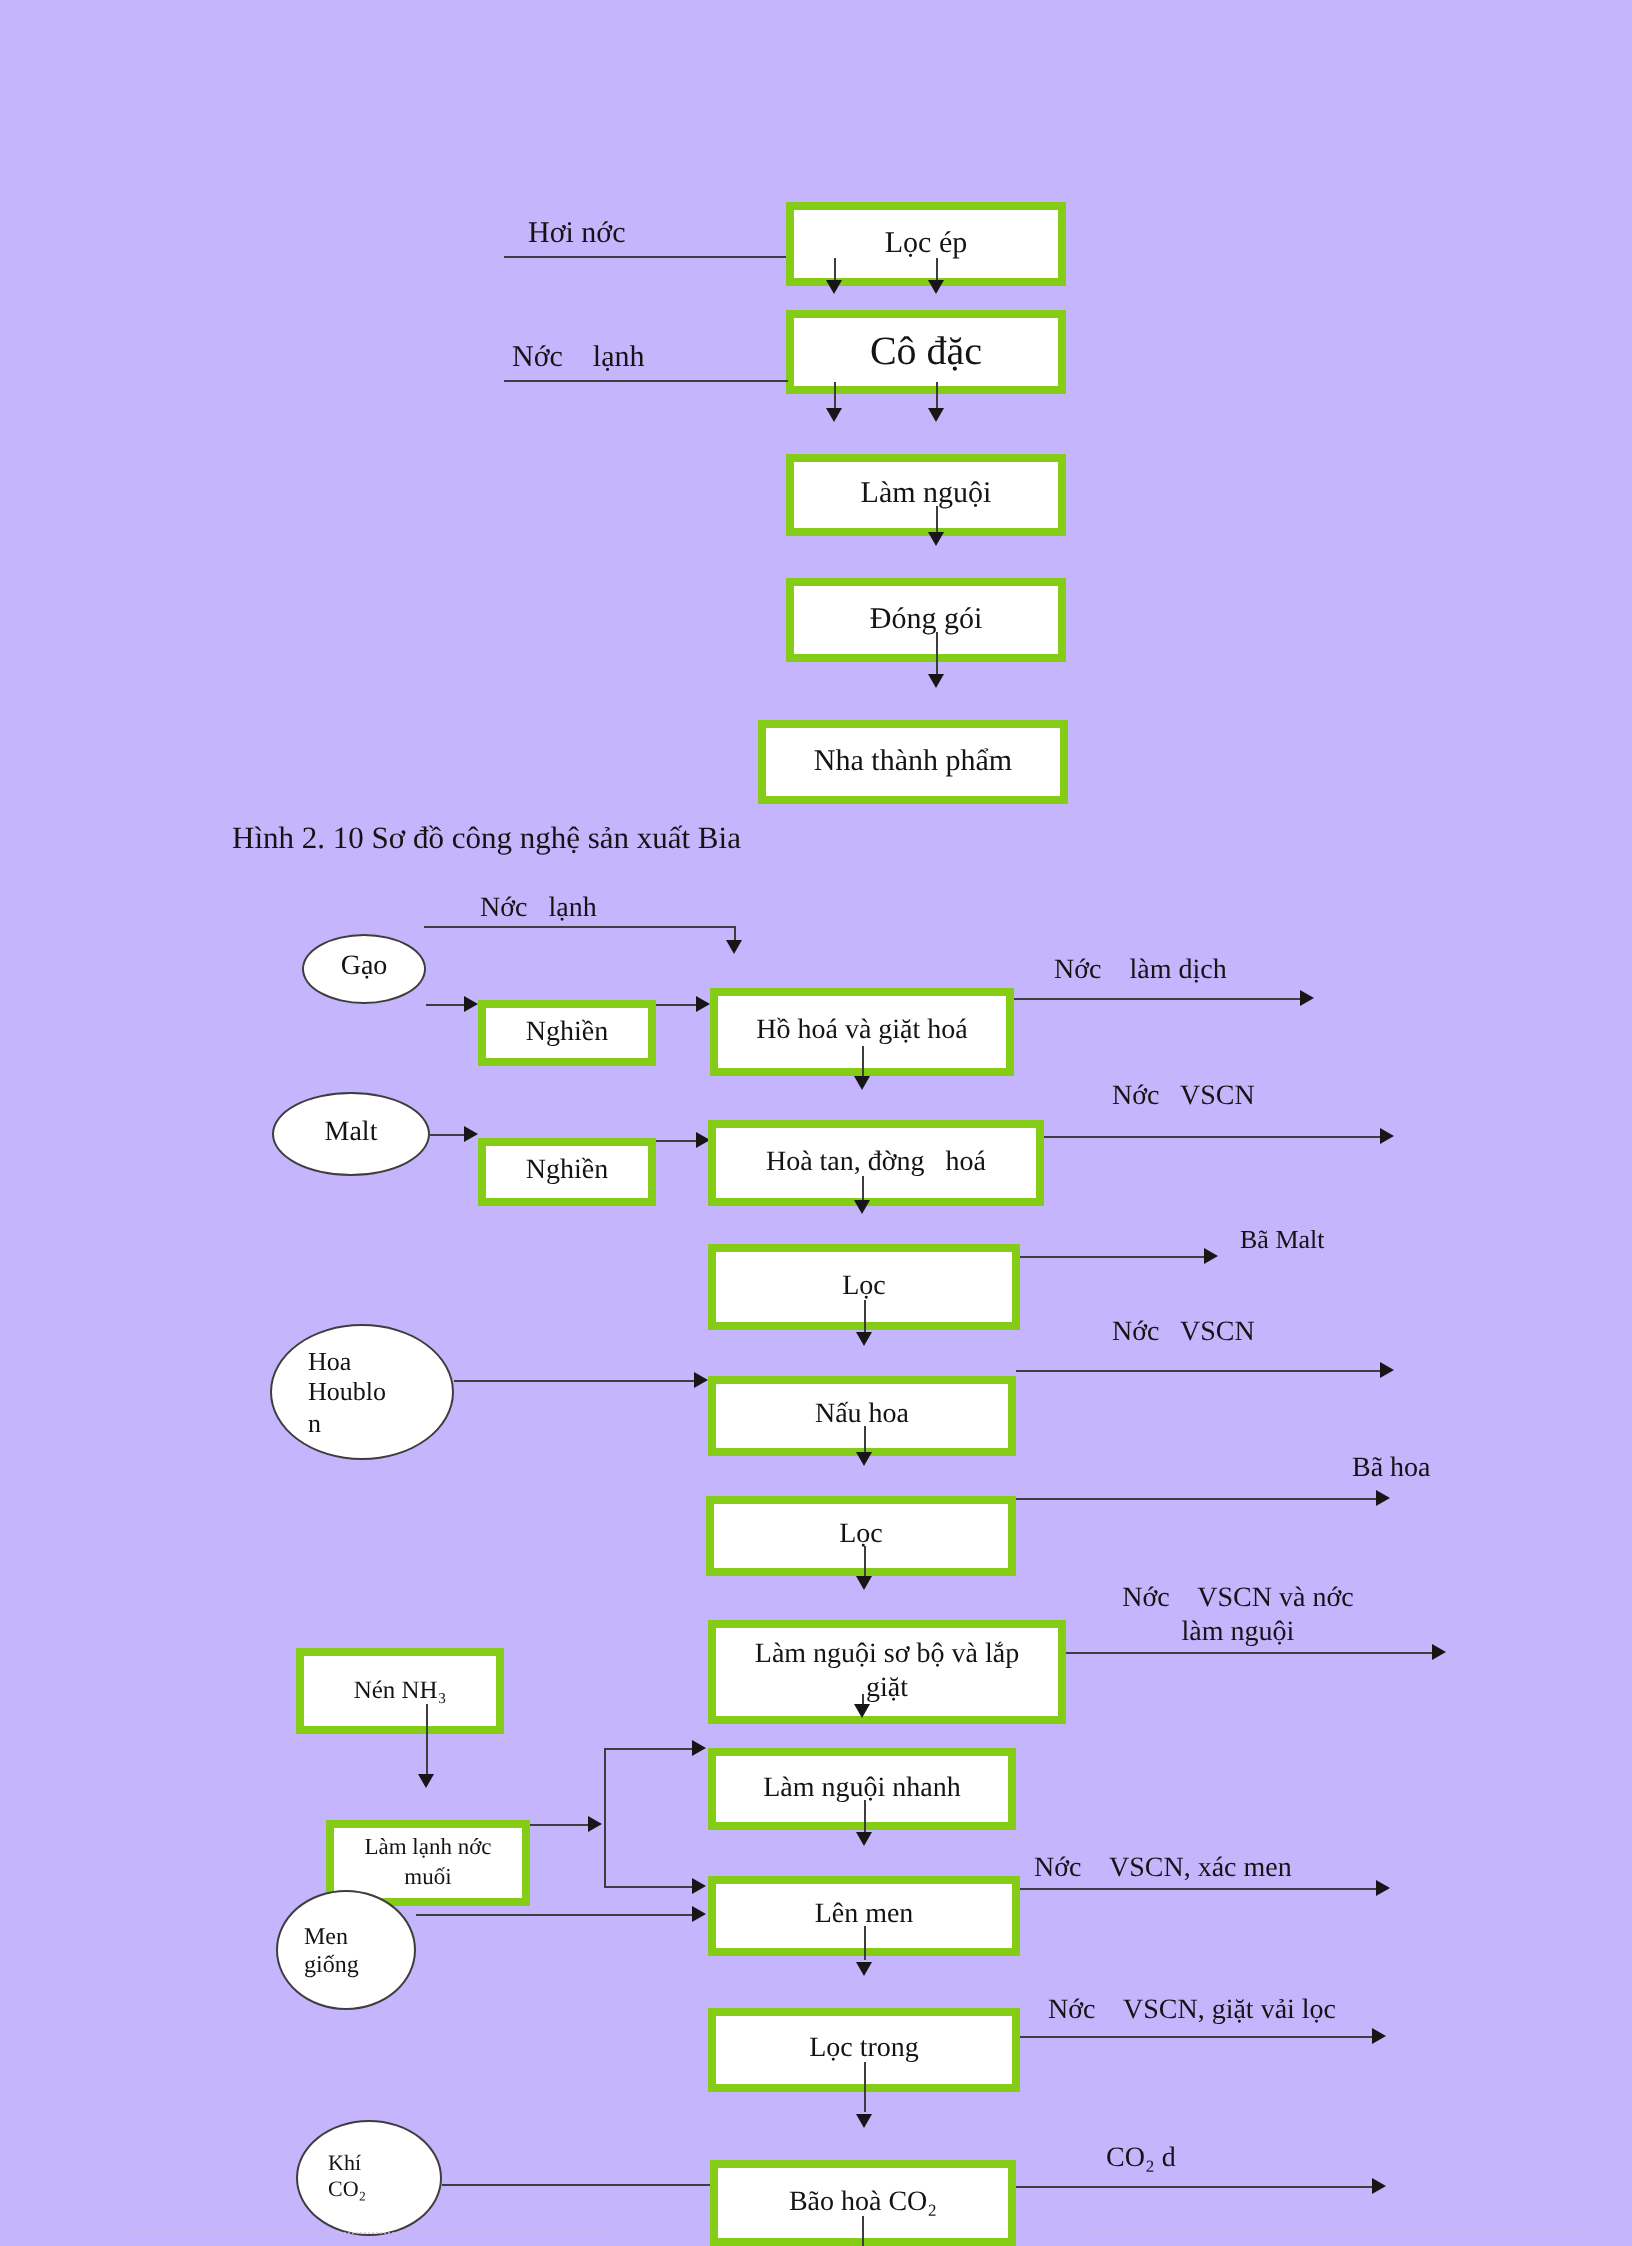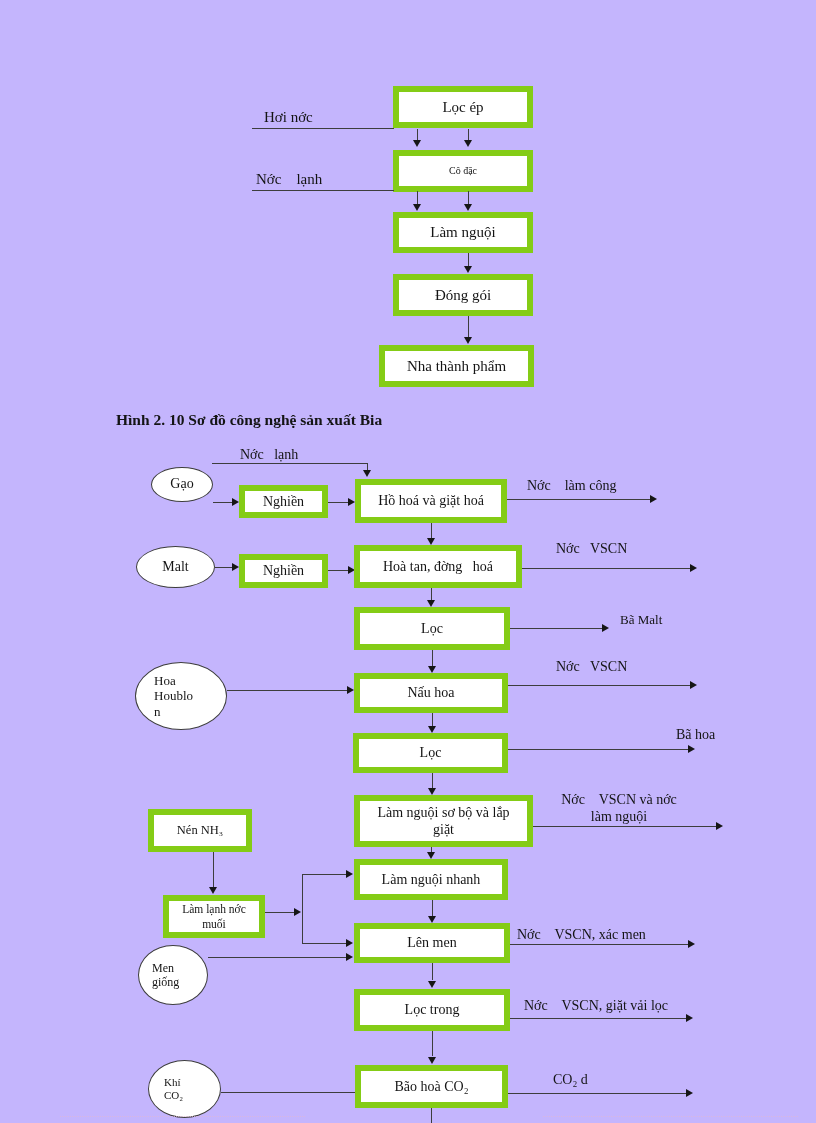--- a/index.html
+++ b/index.html
@@ -1,52 +1,52 @@
 <!DOCTYPE html>
 <html><head>
 <meta charset="utf-8">
 <style>
   html,body{margin:0;padding:0;background:#ffffff;}
   .page{position:relative;width:816px;height:1123px;background:#c4b5fd;
         font-family:"Liberation Serif","DejaVu Serif",serif;color:#141414;overflow:hidden;}
-  .box{position:absolute;border:6px solid #84cc16;background:#fff;display:flex;
+  .box{position:absolute;border:4px solid #84cc16;background:#fff;display:flex;
        align-items:center;justify-content:center;text-align:center;white-space:pre;
-       line-height:1.22;box-sizing:border-box;}
+       line-height:1.22;box-sizing:border-box;margin-top:15px;}
   .el{position:absolute;border:1px solid #3d3d3d;border-radius:50%;background:#fff;
       display:flex;align-items:center;justify-content:center;white-space:pre;
       line-height:1.18;box-sizing:border-box;}
   .el.left{justify-content:flex-start;text-align:left;}
   .hl{position:absolute;height:1px;background:#3d3d3d;}
   .vl{position:absolute;width:1px;background:#3d3d3d;}
   .ad{position:absolute;width:0;height:0;border-left:4px solid transparent;
       border-right:4px solid transparent;border-top:7px solid #161616;}
   .ar{position:absolute;width:0;height:0;border-top:4px solid transparent;
       border-bottom:4px solid transparent;border-left:7px solid #161616;}
   .lbl{position:absolute;white-space:pre;line-height:1.2;}
   .ctr{text-align:center;}
-  .cap{position:absolute;font-weight:bold;white-space:pre;}
+  .cap{position:absolute;font-weight:normal;white-space:pre;}
   .dots{position:absolute;height:0;border-top:1px dotted #e3b7d4;opacity:.7;}
 </style>
 </head>
 <body>
 
 <div class="page">
 
   <div>
     <div class="lbl" style="left:264px;top:108px;font-size:15px">Hơi nớc</div>
     <div class="hl" style="left:252px;top:128px;width:142px"></div>
 
     <div class="box" style="left:393px;top:86px;width:140px;height:42px;font-size:15px">Lọc ép</div>
 
     <div class="vl" style="left:417px;top:129px;height:12px"></div>
     <div class="ad" style="left:413px;top:140px"></div>
     <div class="vl" style="left:468px;top:129px;height:12px"></div>
     <div class="ad" style="left:464px;top:140px"></div>
 
-    <div class="box" style="left:393px;top:150px;width:140px;height:42px;font-size:10px">Cô đặc</div>
+    <div class="box" style="left:393px;top:140px;width:140px;height:42px;font-size:20px">Cô đặc</div>
 
     <div class="lbl" style="left:256px;top:170px;font-size:15px">Nớc    lạnh</div>
     <div class="hl" style="left:252px;top:190px;width:142px"></div>
 
     <div class="vl" style="left:417px;top:191px;height:13px"></div>
     <div class="ad" style="left:413px;top:204px"></div>
     <div class="vl" style="left:468px;top:191px;height:13px"></div>
     <div class="ad" style="left:464px;top:204px"></div>
 
     <div class="box" style="left:393px;top:212px;width:140px;height:41px;font-size:15px">Làm nguội</div>
@@ -71,21 +71,21 @@
     <div class="vl" style="left:367px;top:464px;height:7px"></div>
     <div class="ad" style="left:363px;top:470px"></div>
 
     <div class="el" style="left:151px;top:467px;width:62px;height:35px;font-size:14px">Gạo</div>
     <div class="hl" style="left:213px;top:502px;width:20px"></div>
     <div class="ar" style="left:232px;top:498px"></div>
     <div class="box" style="left:239px;top:485px;width:89px;height:33px;font-size:14px">Nghiền</div>
     <div class="hl" style="left:328px;top:502px;width:20px"></div>
     <div class="ar" style="left:348px;top:498px"></div>
     <div class="box" style="left:355px;top:479px;width:152px;height:44px;font-size:14px">Hồ hoá và giặt hoá</div>
-    <div class="lbl" style="left:527px;top:478px;font-size:14px">Nớc    làm công</div>
+    <div class="lbl" style="left:527px;top:478px;font-size:14px">Nớc    làm dịch</div>
     <div class="hl" style="left:507px;top:499px;width:144px"></div>
     <div class="ar" style="left:650px;top:495px"></div>
 
     <div class="el" style="left:136px;top:546px;width:79px;height:42px;font-size:14px">Malt</div>
     <div class="hl" style="left:215px;top:567px;width:18px"></div>
     <div class="ar" style="left:232px;top:563px"></div>
     <div class="box" style="left:239px;top:554px;width:89px;height:34px;font-size:14px">Nghiền</div>
     <div class="hl" style="left:328px;top:570px;width:20px"></div>
     <div class="ar" style="left:348px;top:566px"></div>
     <div class="box" style="left:354px;top:545px;width:168px;height:43px;font-size:14px">Hoà tan, đờng   hoá</div>

